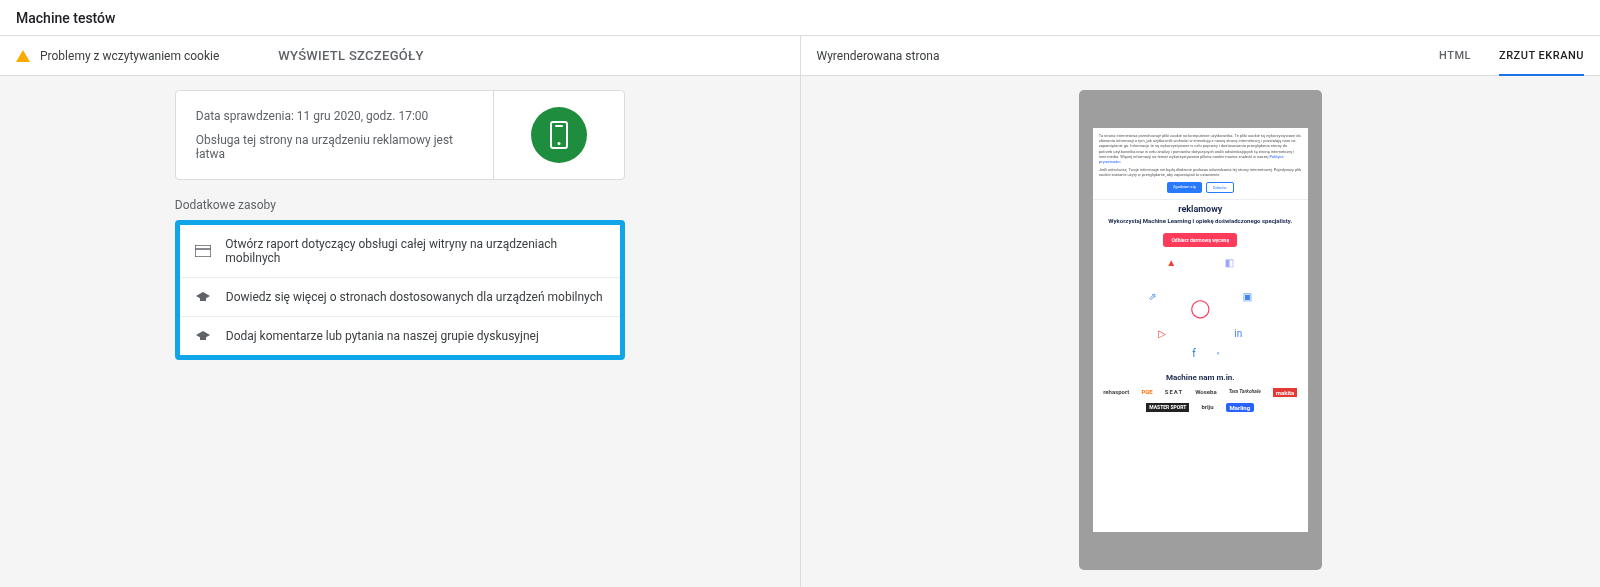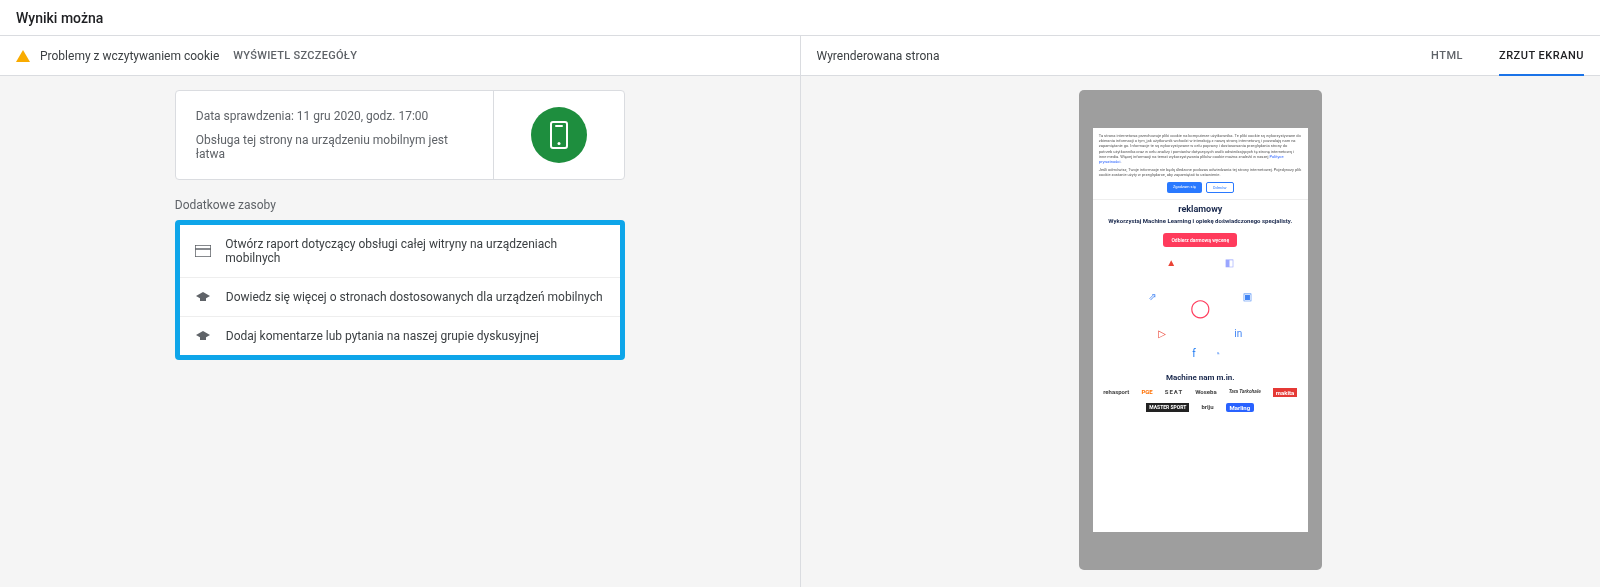--- a/index.html
+++ b/index.html
@@ -39,31 +39,30 @@
   .warn-icon {
     width: 0; height: 0;
     border-left: 7px solid transparent;
     border-right: 7px solid transparent;
     border-bottom: 12px solid #f9ab00;
     margin-right: 10px;
     position: relative;
   }
   
   .sub-header .msg { font-size: 12px; color: #3c4043; margin-right: 14px; }
-  .sub-header .link { font-size: 11px; color: #5f6368; letter-spacing: .3px; font-weight: 500; }
+  .sub-header .link { font-size: 13px; color: #5f6368; letter-spacing: .3px; font-weight: 500; margin-left: 45px; }
   
   .sub-header-right {
     justify-content: space-between;
   }
   .tabs { display: flex; gap: 28px; height: 100%; align-items: center; }
   .tab {
     font-size: 11px; letter-spacing: .5px; font-weight: 500;
     color: #5f6368; height: 100%; display: flex; align-items: center;
     cursor: pointer;
-    margin-left: 8px;
   }
   .tab.active { color: #202124; border-bottom: 2px solid #1a73e8; margin-bottom: -1px; }
   
   .left-content {
     padding: 14px 0 0 0;
     display: flex;
     flex-direction: column;
     align-items: center;
   }
   
@@ -184,37 +183,37 @@
   .logo { font-size: 6px; font-weight: 700; color: #444; }
   .logo.red { color: #e53935; }
   .logo.orange { color: #ff6f00; }
   .logo.box { background: #2962ff; color: #fff; padding: 1px 4px; border-radius: 2px; }
   .logo.dark { background: #222; color: #fff; padding: 1px 3px; font-size: 5px; }
 </style>
 </head>
 <body>
 
 <div class="header">
-  <span>Wyniki można</span>
+  <span>Machine testów</span>
 </div>
 
 <div class="split">
 
   <div class="left-pane">
     <div class="sub-header">
       <span class="warn-icon"></span>
       <span class="msg">Problemy z wczytywaniem cookie</span>
       <span class="link">WYŚWIETL SZCZEGÓŁY</span>
     </div>
 
     <div class="left-content">
       <div class="card">
         <div class="card-text">
           <div class="card-date">Data sprawdzenia: 11 gru 2020, godz. 17:00</div>
-          <div class="card-sub">Obsługa tej strony na urządzeniu mobilnym jest łatwa</div>
+          <div class="card-sub">Obsługa tej strony na urządzeniu reklamowy jest łatwa</div>
         </div>
         <div class="card-icon">
           <div class="circle">
             <div class="phone"></div>
           </div>
         </div>
       </div>
 
       <div class="section-title">Dodatkowe zasoby</div>
 

